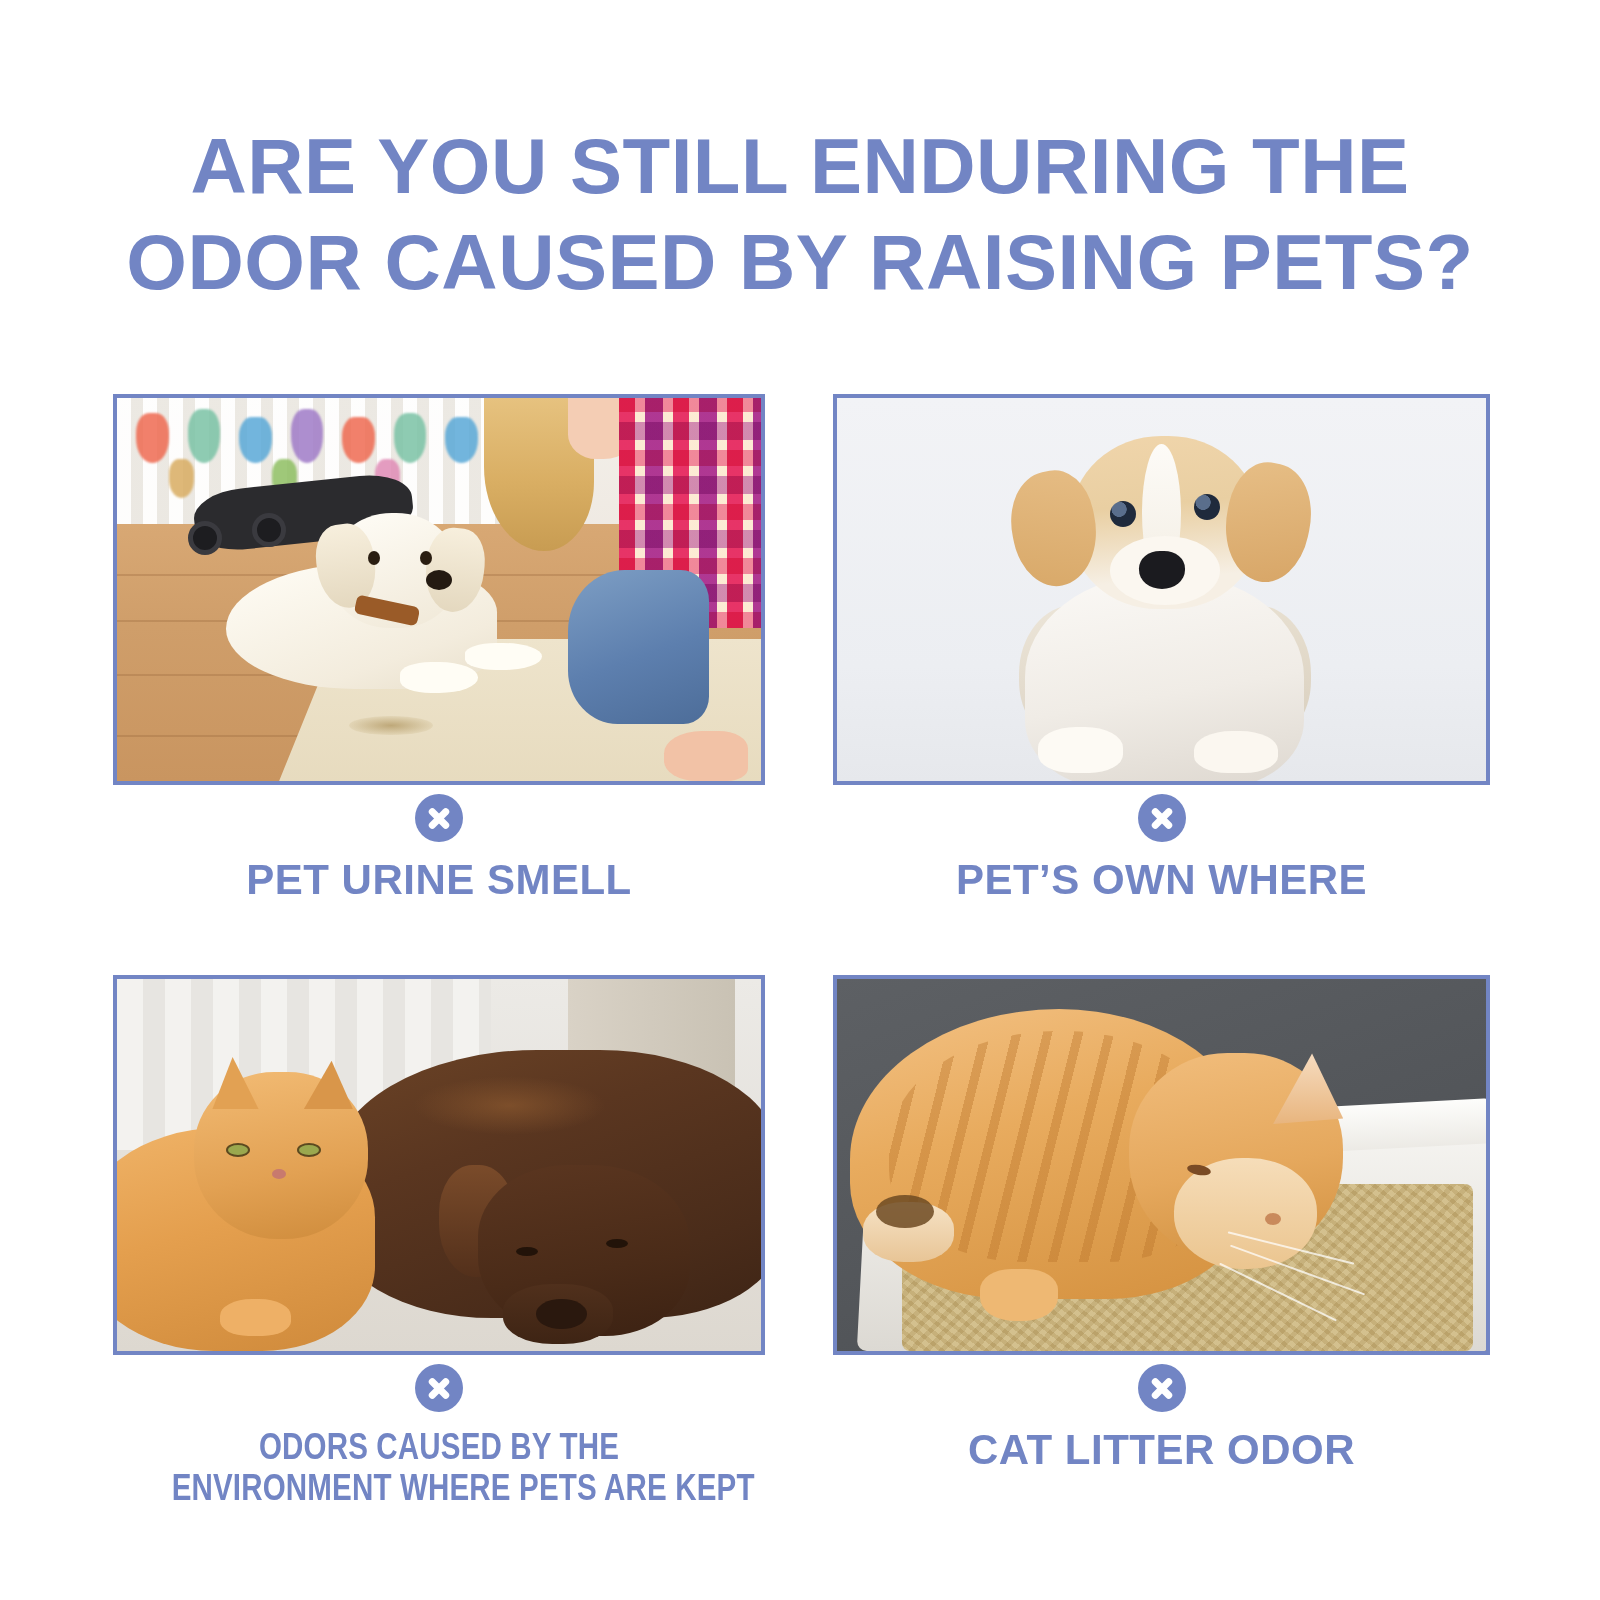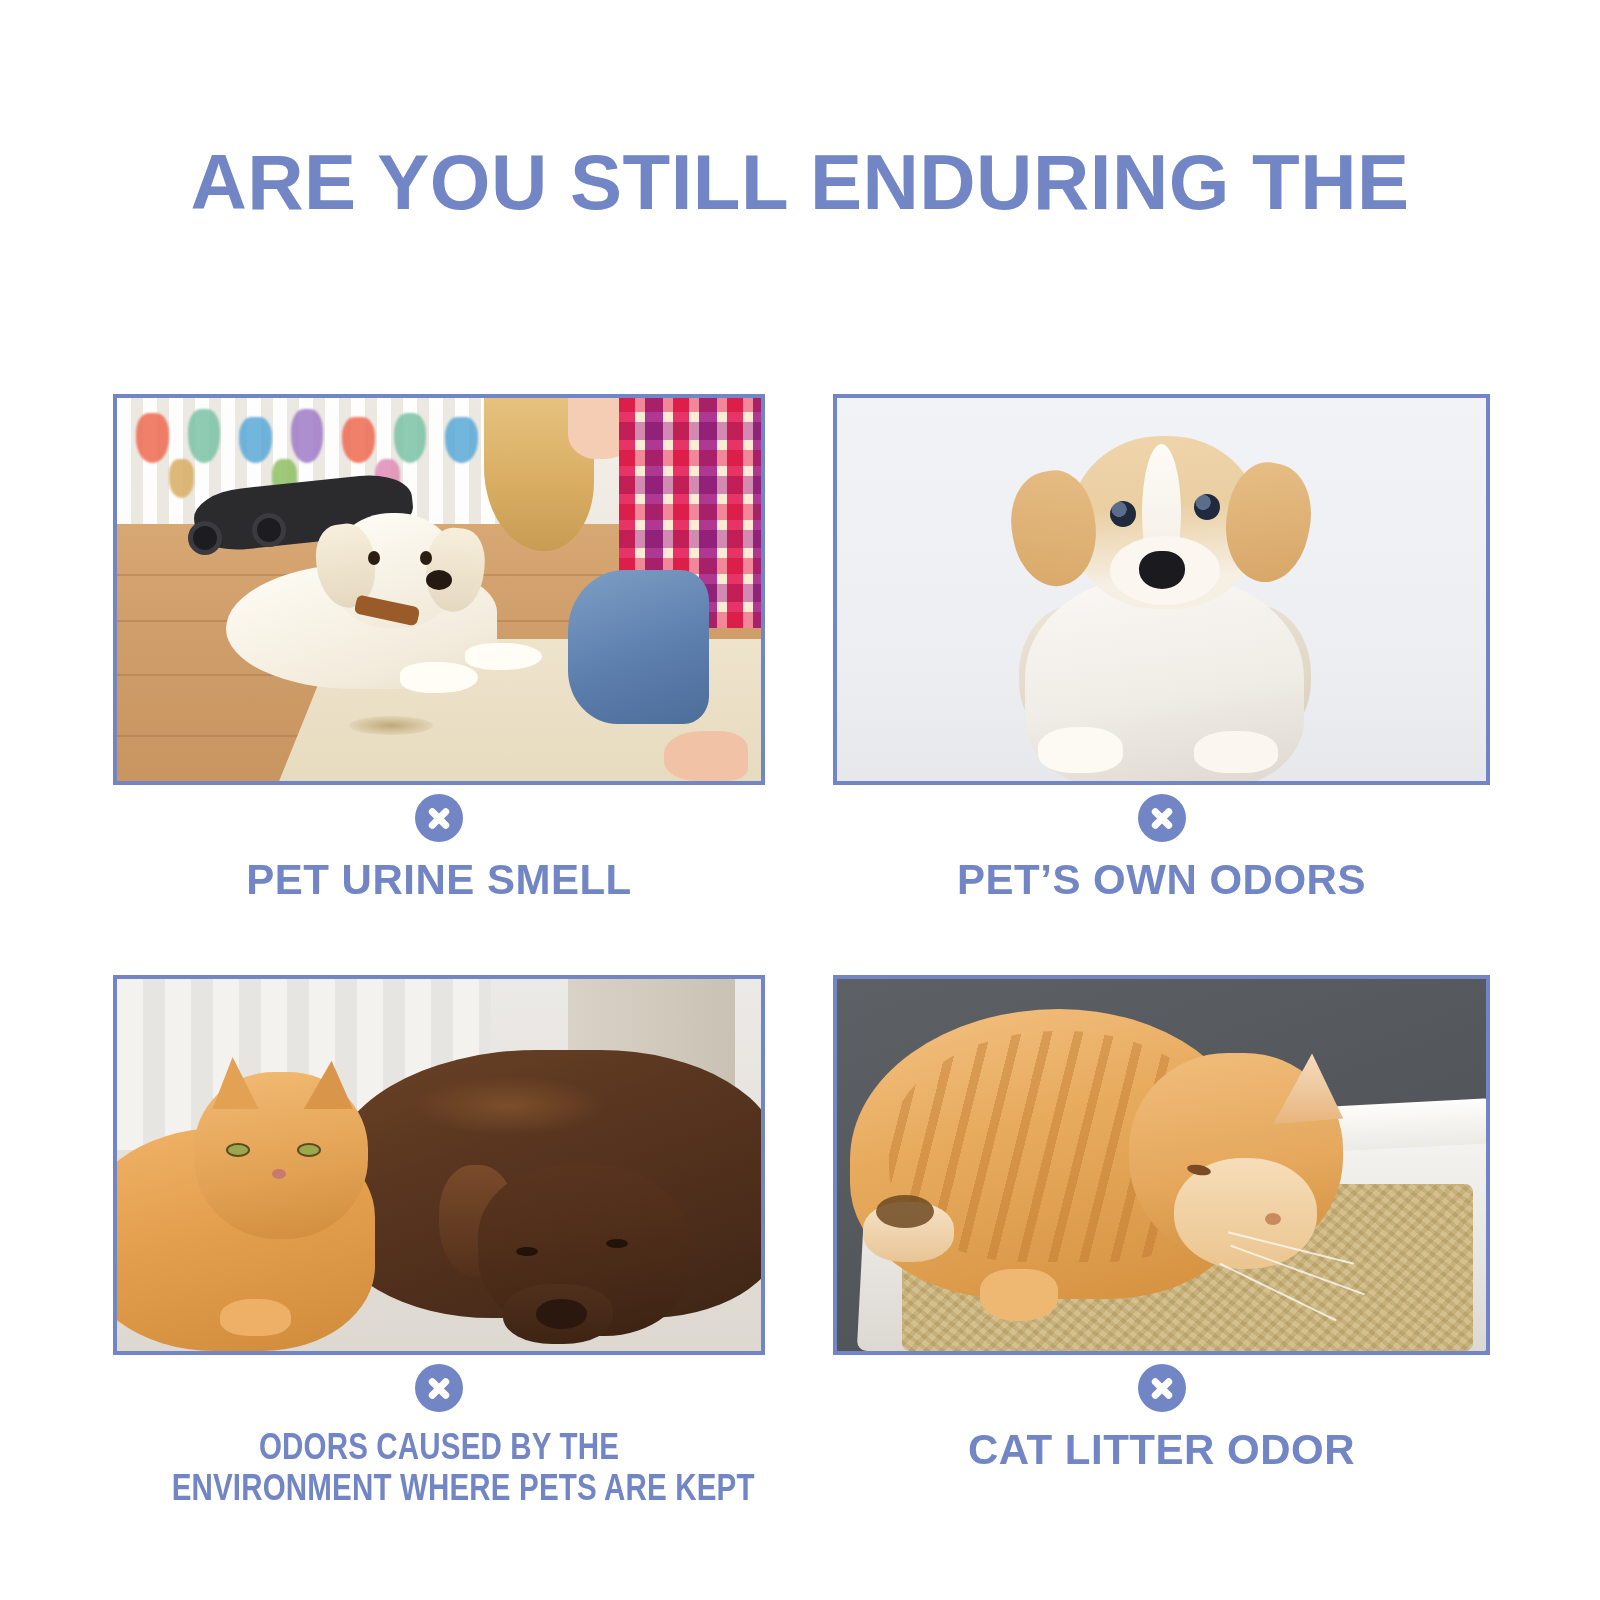--- a/index.html
+++ b/index.html
@@ -15,21 +15,21 @@
   .headline {
     position:absolute; left:0; top:118px; width:1600px;
     text-align:center;
     color:#7285c4;
     font-weight:bold;
     font-size:78px;
     line-height:96px;
     letter-spacing:0.5px;
     white-space:nowrap;
   }
-  .headline .l1 { display:block;margin-top:16px; }
+  .headline .l1 { display:block; }
   .headline .l2 { display:block; }
 
   
   .grid { position:absolute; left:0; top:0; width:1312px; height:1600px; }
   .card { position:absolute; }
   .card.c1 { left:113px;  top:394px; width:652px; }
   .card.c2 { left:833px;  top:394px; width:657px; }
   .card.c3 { left:113px;  top:975px; width:652px; }
   .card.c4 { left:833px;  top:975px; width:657px; }
 
@@ -372,20 +372,21 @@
     background:#6d4a22; border-radius:50%; opacity:.85;
   }
 </style>
 </head>
 <body>
 
 <div class="page">
 
   <div class="headline">
     <span class="l1">ARE YOU STILL ENDURING THE</span>
+    <span class="l2">ODOR CAUSED BY RAISING PETS?</span>
   </div>
 
   <div class="grid">
 
     <div class="card c1">
       <div class="frame">
         <div class="photo">
           <div class="p1-wall"></div>
           <div class="p1-curtain"></div>
           <div class="p1-deco" style="left:3%;top:4%;width:5%;height:13%;background:#ef6b52;"></div>
@@ -452,21 +453,21 @@
           <div class="p2-pawL"></div>
           <div class="p2-pawR"></div>
         </div>
       </div>
       <div class="badge-wrap">
         <div class="badge">
             <i></i>
             <i></i>
           </div>
       </div>
-      <div class="caption wide">PET’S OWN ODORS</div>
+      <div class="caption wide">PET’S OWN WHERE</div>
     </div>
 
     <div class="card c4">
       <div class="frame">
         <div class="photo">
           <div class="p4-bg"></div>
           <div class="p4-boxback"></div>
           <div class="p4-litter"></div>
           <div class="p4-boxrim"></div>
           <div class="p4-catbody"></div>

